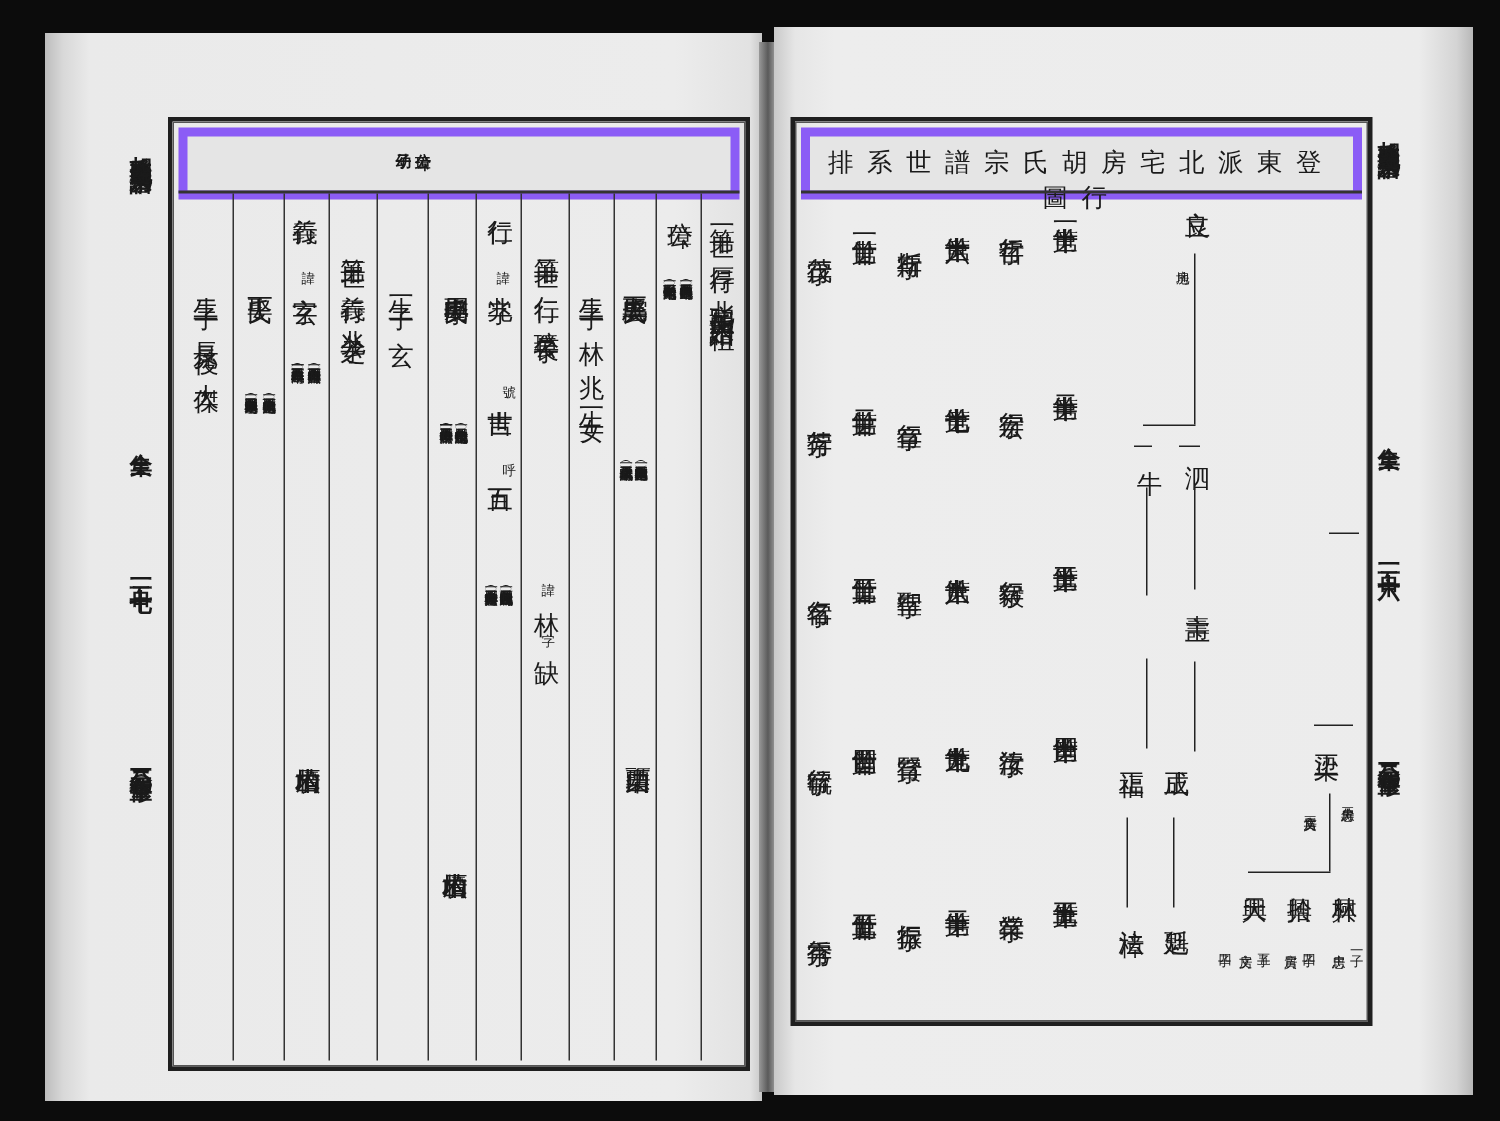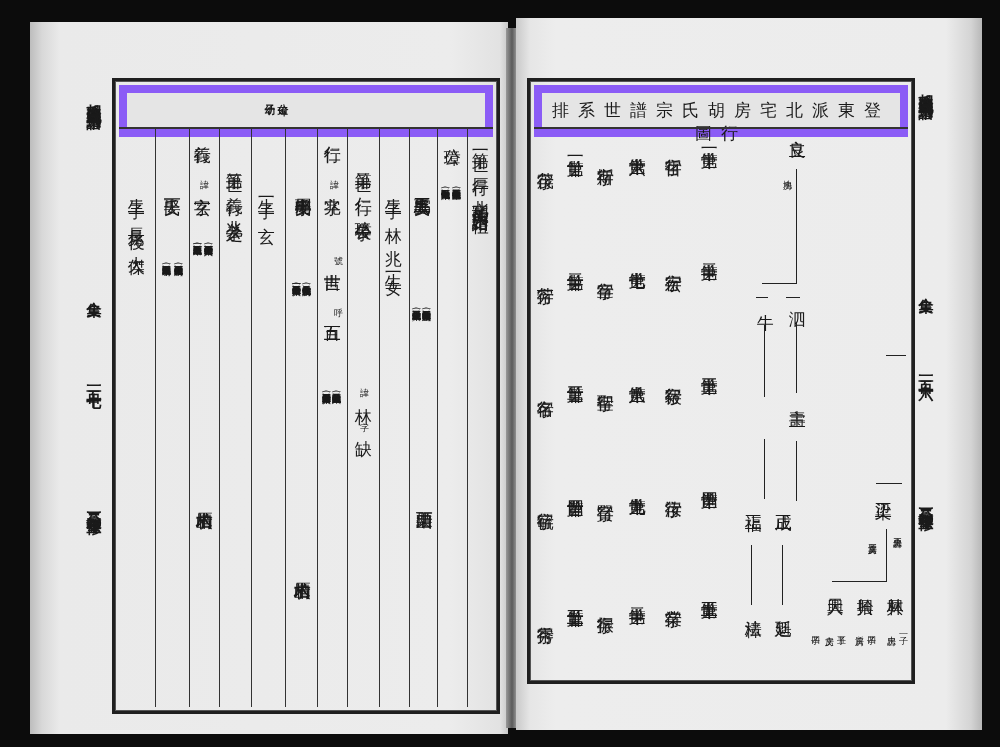--- a/index.html
+++ b/index.html
@@ -7,21 +7,21 @@
   .page{position:absolute;background:#ececec;}
   .page-left{left:30px;top:22px;width:478px;height:712px;background:linear-gradient(to right,#bdbdbd 0px,#d8d8d8 12px,#eaeaea 30px,#ececec 420px,#e2e2e2 470px,#c8c8c8 478px);}
   .page-right{left:516px;top:18px;width:466px;height:712px;background:linear-gradient(to right,#c9c9c9 0px,#e6e6e6 14px,#ededed 40px,#ececec 430px,#d4d4d4 455px,#b8b8b8 466px);}
   .spine{position:absolute;left:506px;top:28px;width:12px;height:700px;background:linear-gradient(to right,#999,#5a5a5a,#aaa);}
   .vtext{writing-mode:vertical-rl;text-orientation:upright;white-space:nowrap;}
   .margin-col{position:absolute;font-size:15px;font-weight:bold;letter-spacing:1px;}
   
   .frame{position:absolute;border:3px solid #1f1f1f;box-shadow:inset 0 0 0 1px #555;}
   .frame-left{left:112px;top:78px;width:382px;height:630px;}
   .frame-right{left:527px;top:78px;width:382px;height:600px;}
-  .header-band{position:absolute;left:4px;right:4px;top:4px;height:36px;border:8px solid #8b5cf6;background:#e5e5e5;}
+  .header-band{position:absolute;left:4px;right:4px;top:4px;height:36px;border:6px solid #8b5cf6;background:#e5e5e5;}
   .body-area{position:absolute;left:4px;right:4px;top:46px;bottom:4px;border-top:2px solid #333;}
   .col{position:absolute;top:0;bottom:0;border-left:1px solid #333;}
   .cell-text{position:absolute;font-size:17px;line-height:1.05;}
   .small{font-size:10.5px;line-height:1.1;}
   .tiny{font-size:9px;line-height:1.05;}
   .right-title{position:absolute;left:10px;right:10px;top:6px;font-size:17px;letter-spacing:9px;text-align:center;}
   .tree-line{position:absolute;background:#222;}
   .gen-text{position:absolute;font-size:17px;line-height:1.05;}
 </style>
 </head>

